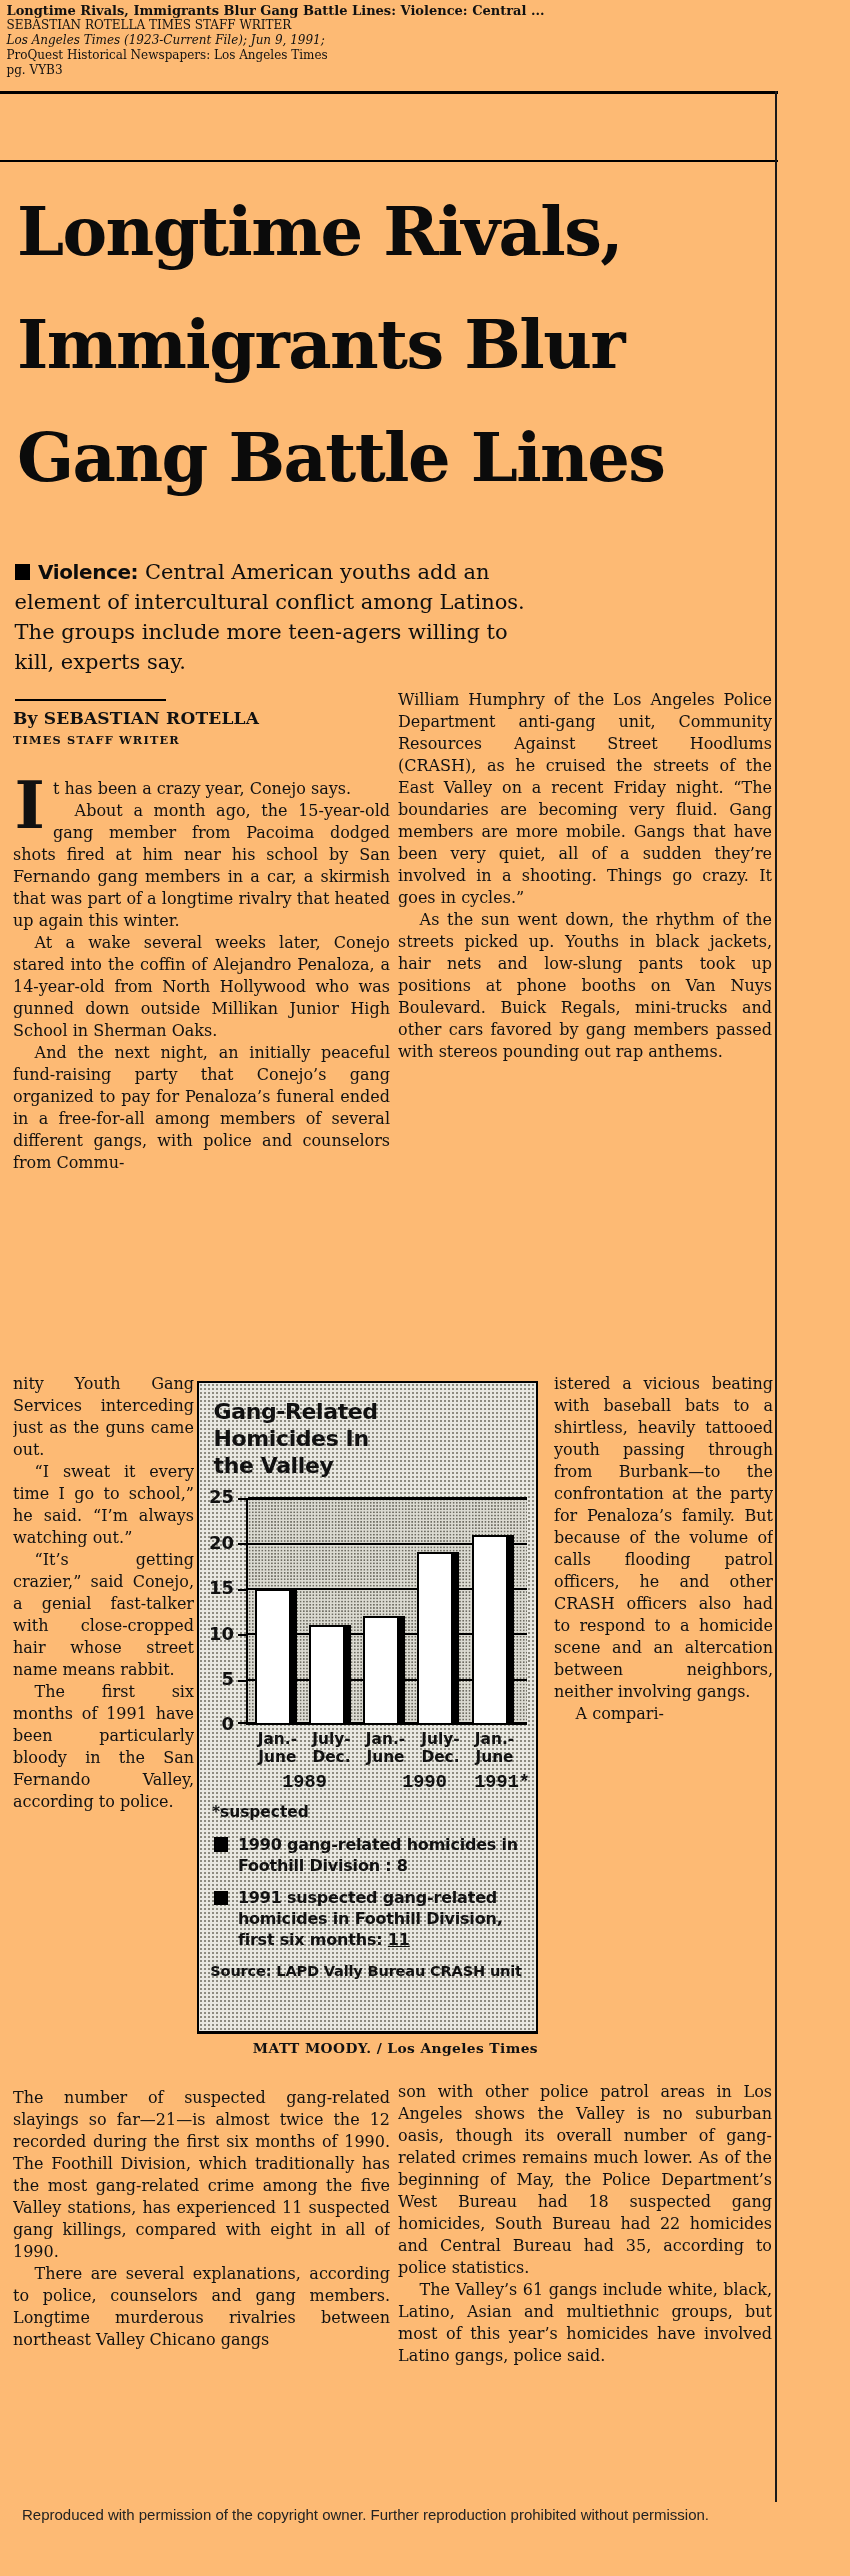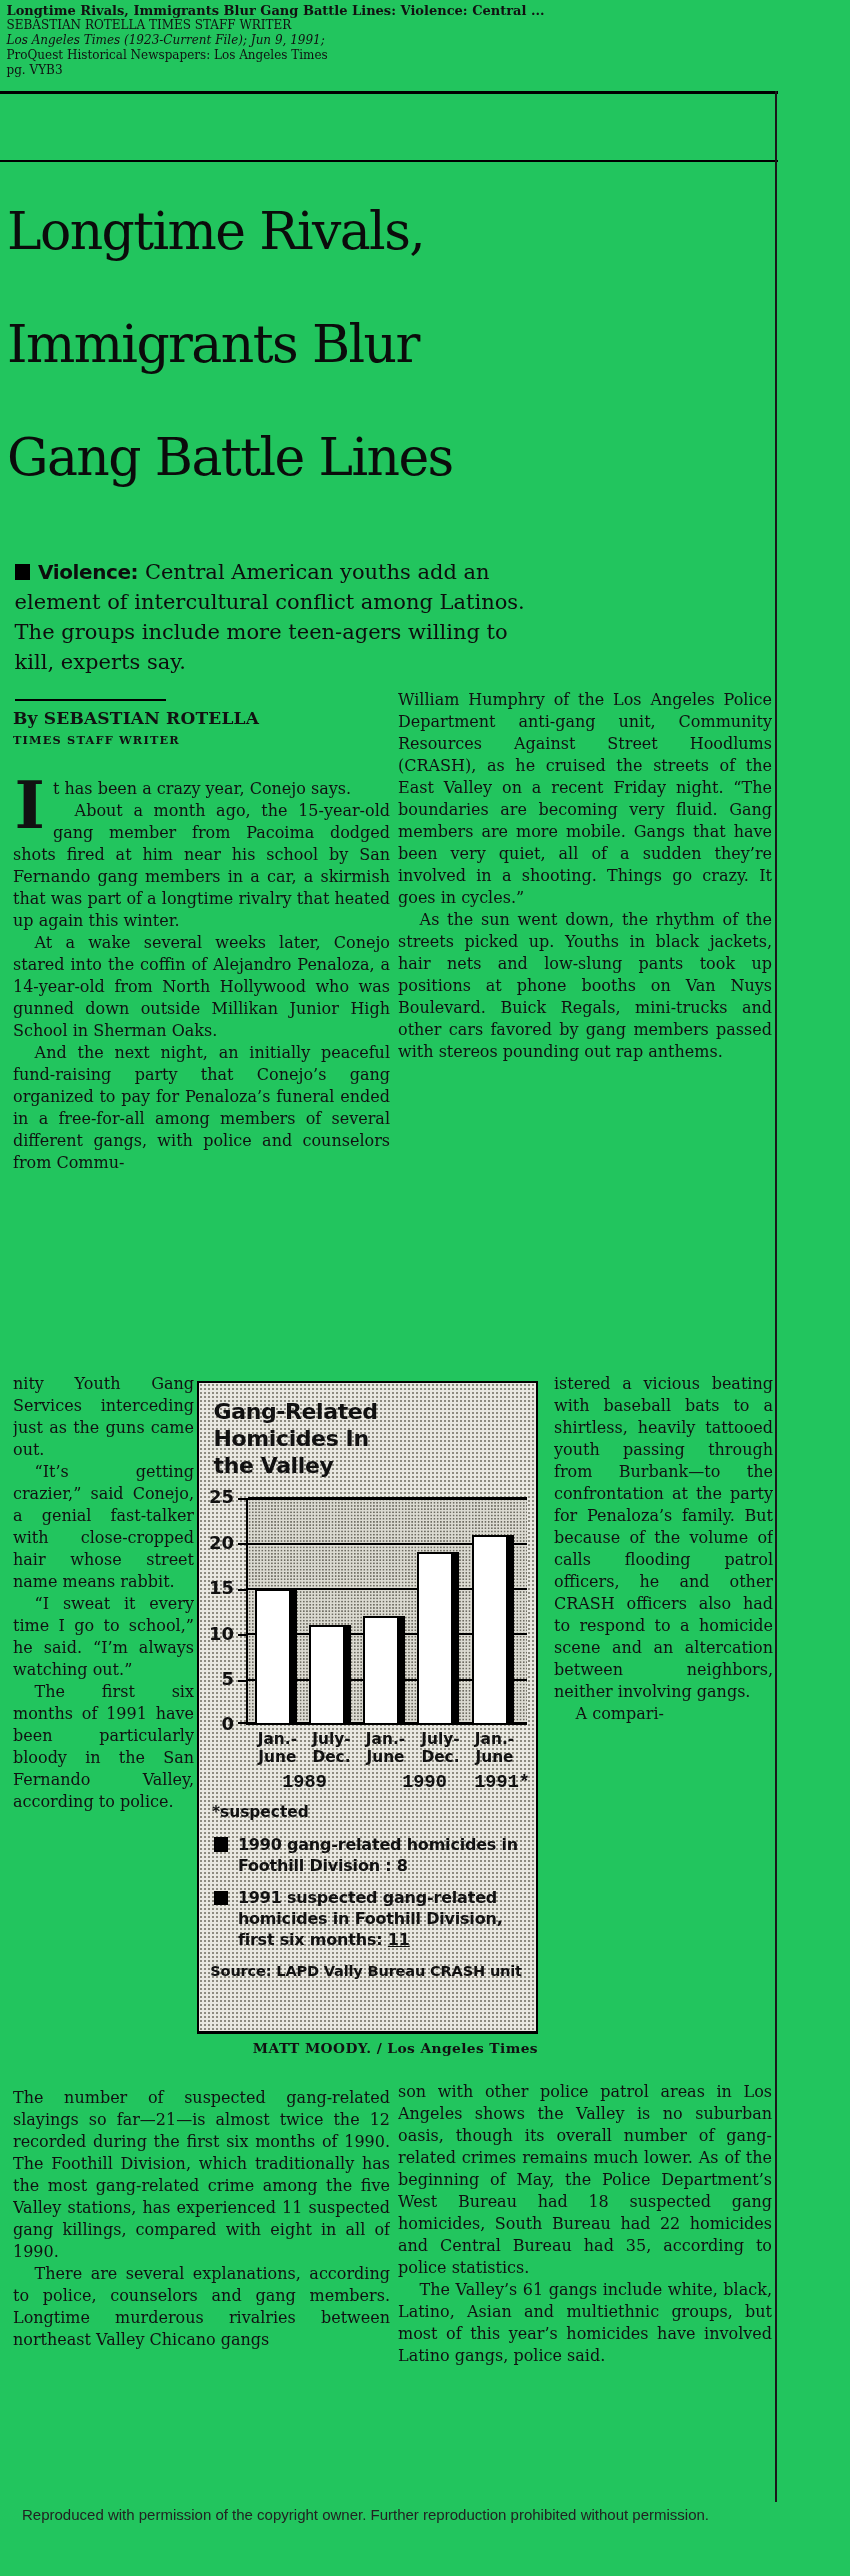--- a/index.html
+++ b/index.html
@@ -1,33 +1,33 @@
 <!DOCTYPE html>
 <html style="font-size:13px"><head>
 <meta charset="utf-8">
 <style>
   * { box-sizing: border-box; }
   html,body { margin:0; padding:0; background:#fff; }
   .page {
     position:relative; width:851px; height:2576px;
-    background:#22c55e; overflow:hidden; color:#111;
+    background:#fdba74; overflow:hidden; color:#111;
     font-family:"DejaVu Serif","Liberation Serif",serif;
   }
   
   .pq-header { position:absolute; left:6.5px; top:3.2px; line-height:15px; }
   .pq-title  { font-size:13px; font-weight:bold; white-space:nowrap; }
   .pq-line   { font-size:12px; }
   .pq-italic { font-style:italic; }
   .rule-top  { position:absolute; left:0; top:91px; width:778px; height:3.2px; background:#000; }
   .rule-2    { position:absolute; left:0; top:160px; width:778px; height:1.6px; background:#000; }
   .vrule     { position:absolute; left:775px; top:91px; width:2.4px; height:2411px; background:#1a1a1a; }
 
   
-  .headline { position:absolute; left:7px; top:175px; width:770px;
-    font-size:52px; font-weight:normal; line-height:113px; letter-spacing:-1.6px; color:#0b0b0b; }
+  .headline { position:absolute; left:17px; top:175px; width:770px;
+    font-size:67px; font-weight:bold; line-height:113px; letter-spacing:-1.6px; color:#0b0b0b; }
 
   
   .subhead { position:absolute; left:14.6px; top:557px; width:533px;
     font-size:21px; line-height:30px; color:#0d0d0d; }
   .subhead .sq { display:inline-block; width:15.4px; height:15.4px; background:#000; margin-right:8px; vertical-align:-0.8px; }
   .subhead b.lead { font-family:"DejaVu Sans","Liberation Sans",sans-serif; font-size:20px; letter-spacing:-0.4px; }
 
   
   .bodycol { position:absolute; font-size:16px; line-height:22px; text-align:justify; overflow:hidden; }
   .para { margin:0; text-indent:1.35em; }
@@ -127,22 +127,22 @@
   <div class="bodycol" id="col2-top">
     <div>
         <p class="para first">William Humphry of the Los Angeles Police Department anti-gang unit, Community Resources Against Street Hoodlums (CRASH), as he cruised the streets of the East Valley on a recent Friday night. “The boundaries are becoming very fluid. Gang members are more mobile. Gangs that have been very quiet, all of a sudden they’re involved in a shooting. Things go crazy. It goes in cycles.”</p>
         <p class="para">As the sun went down, the rhythm of the streets picked up. Youths in black jackets, hair nets and low-slung pants took up positions at phone booths on Van Nuys Boulevard. Buick Regals, mini-trucks and other cars favored by gang members passed with stereos pounding out rap anthems.</p>
       </div>
   </div>
 
   <div class="bodycol" id="narrow-left">
     <div>
         <p class="para first">nity Youth Gang Services interceding just as the guns came out.</p>
+        <p class="para">“I sweat it every time I go to school,” he said. “I’m always watching out.”</p>
         <p class="para">“It’s getting crazier,” said Conejo, a genial fast-talker with close-cropped hair whose street name means rabbit.</p>
-        <p class="para">“I sweat it every time I go to school,” he said. “I’m always watching out.”</p>
         <p class="para">The first six months of 1991 have been particularly bloody in the San Fernando Valley, according to police.</p>
       </div>
   </div>
   <div class="bodycol" id="narrow-right">
     <div>
         <p class="para first">istered a vicious beating with baseball bats to a shirtless, heavily tattooed youth passing through from Burbank—to the confrontation at the party for Penaloza’s family. But because of the volume of calls flooding patrol officers, he and other CRASH officers also had to respond to a homicide scene and an altercation between neighbors, neither involving gangs.</p>
         <p class="para">A compari-</p>
       </div>
   </div>
 

